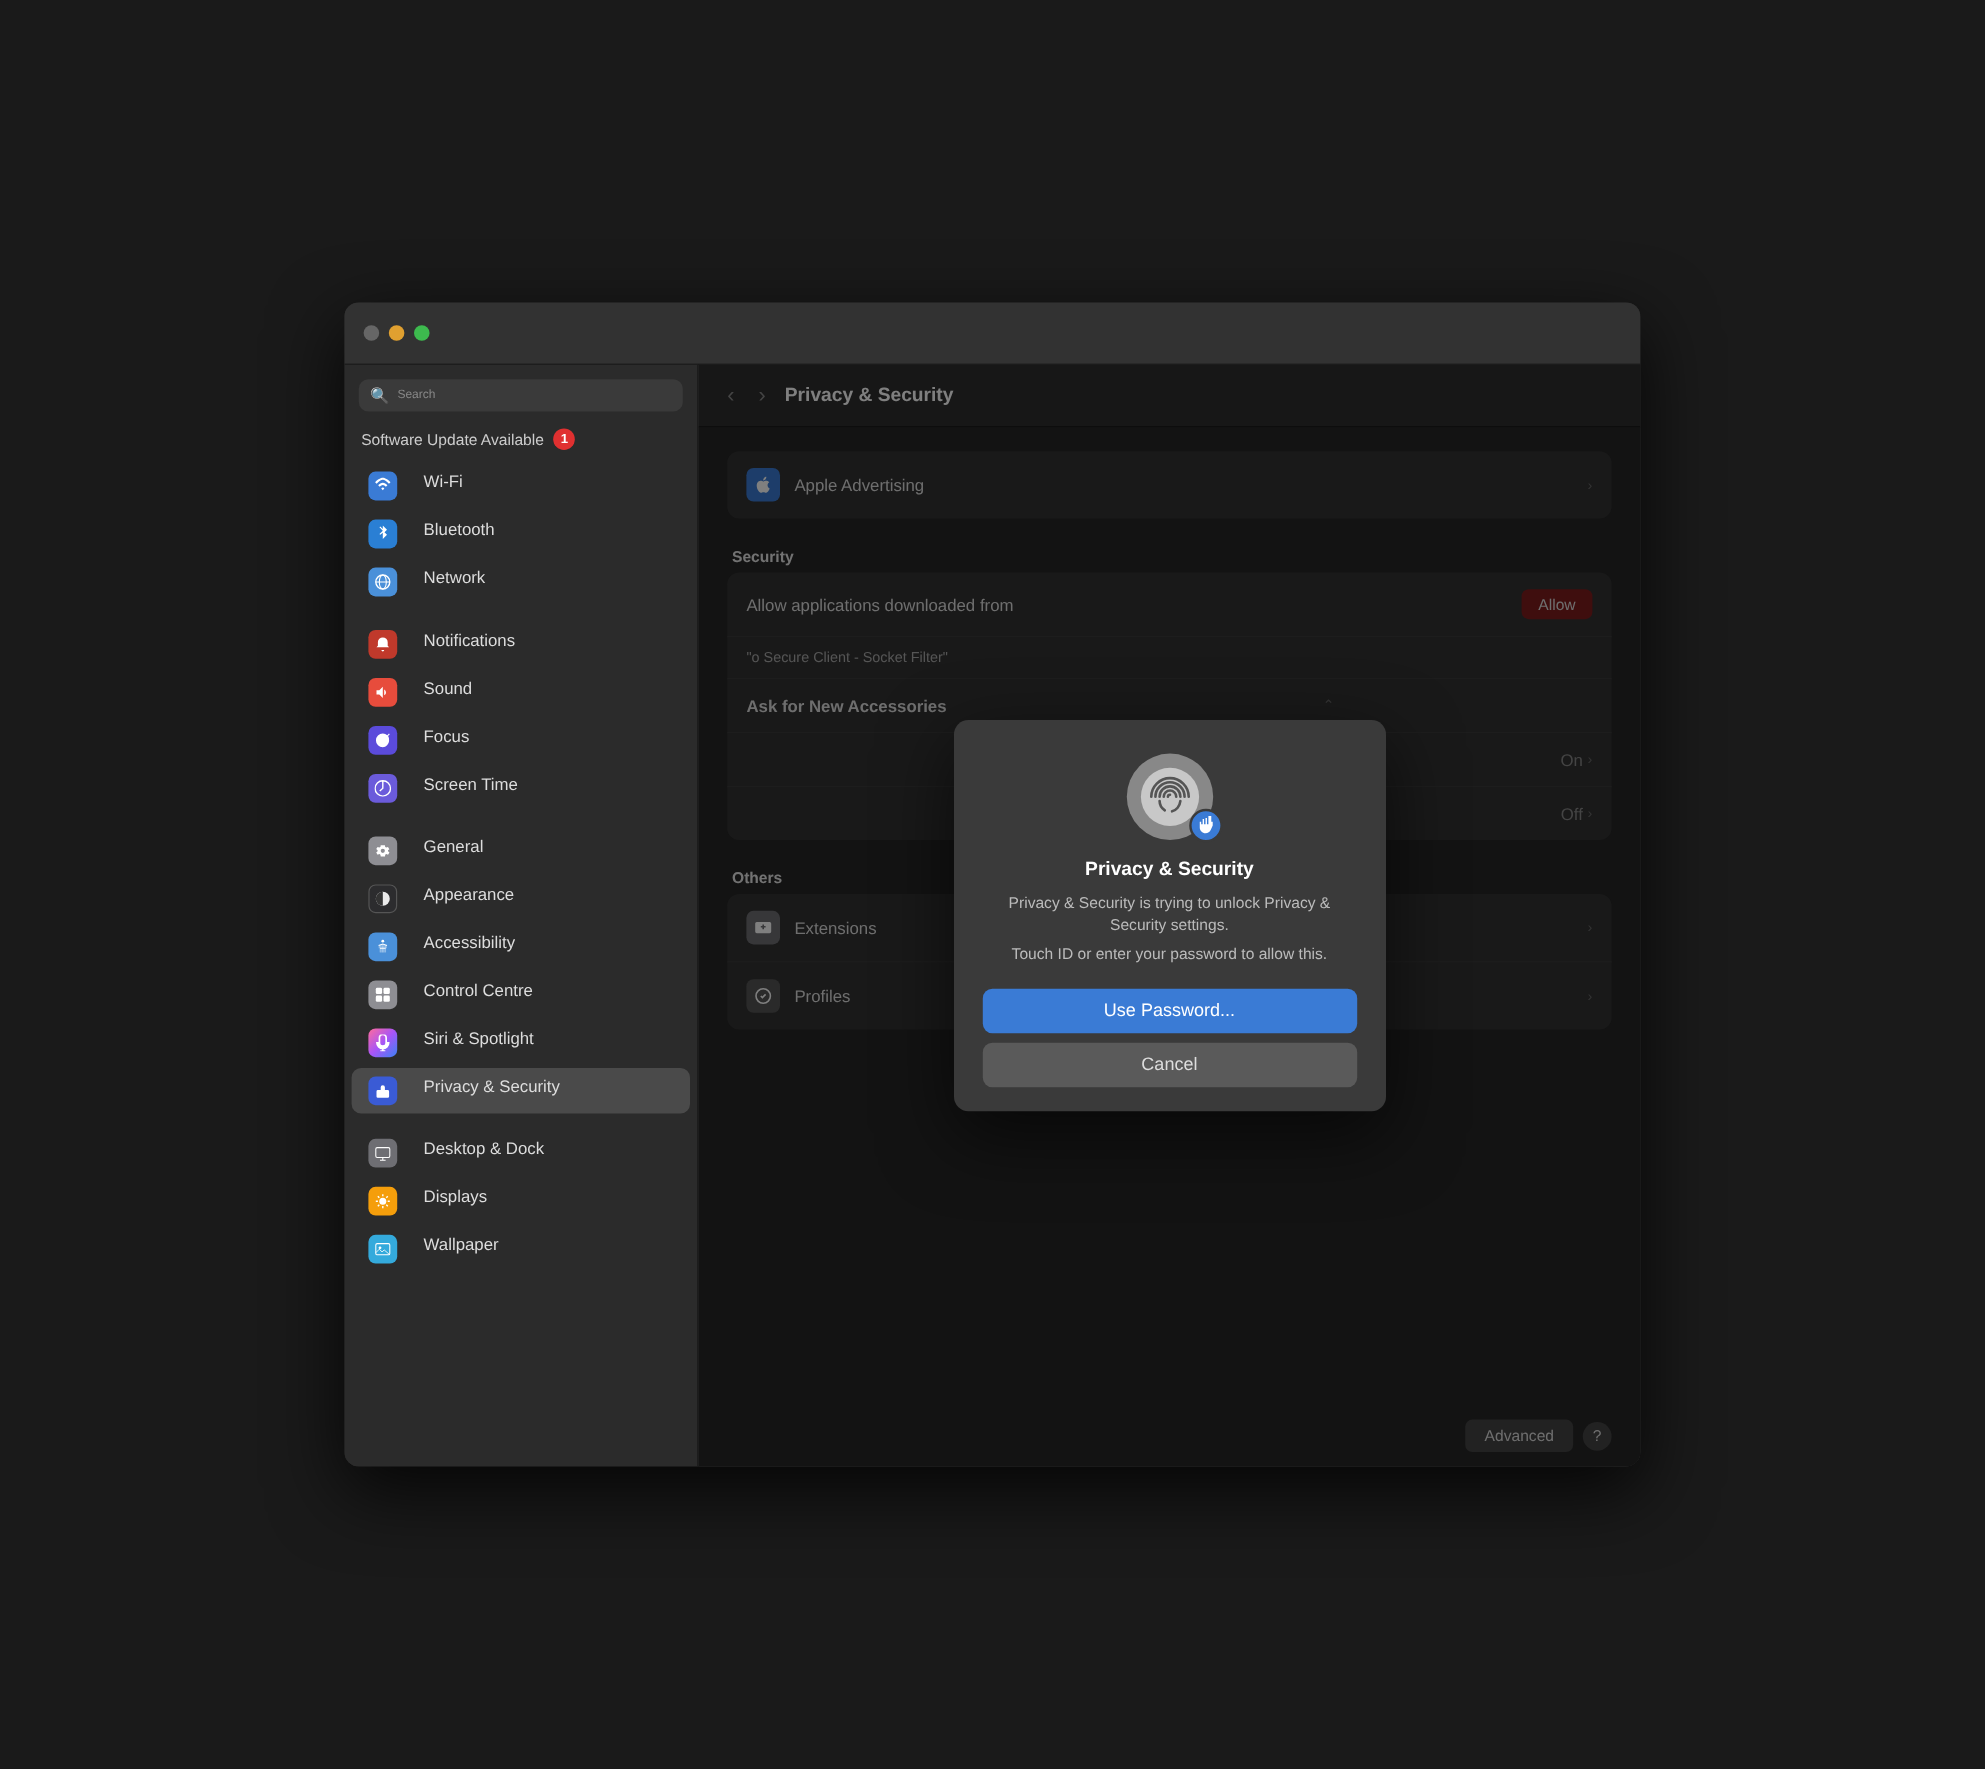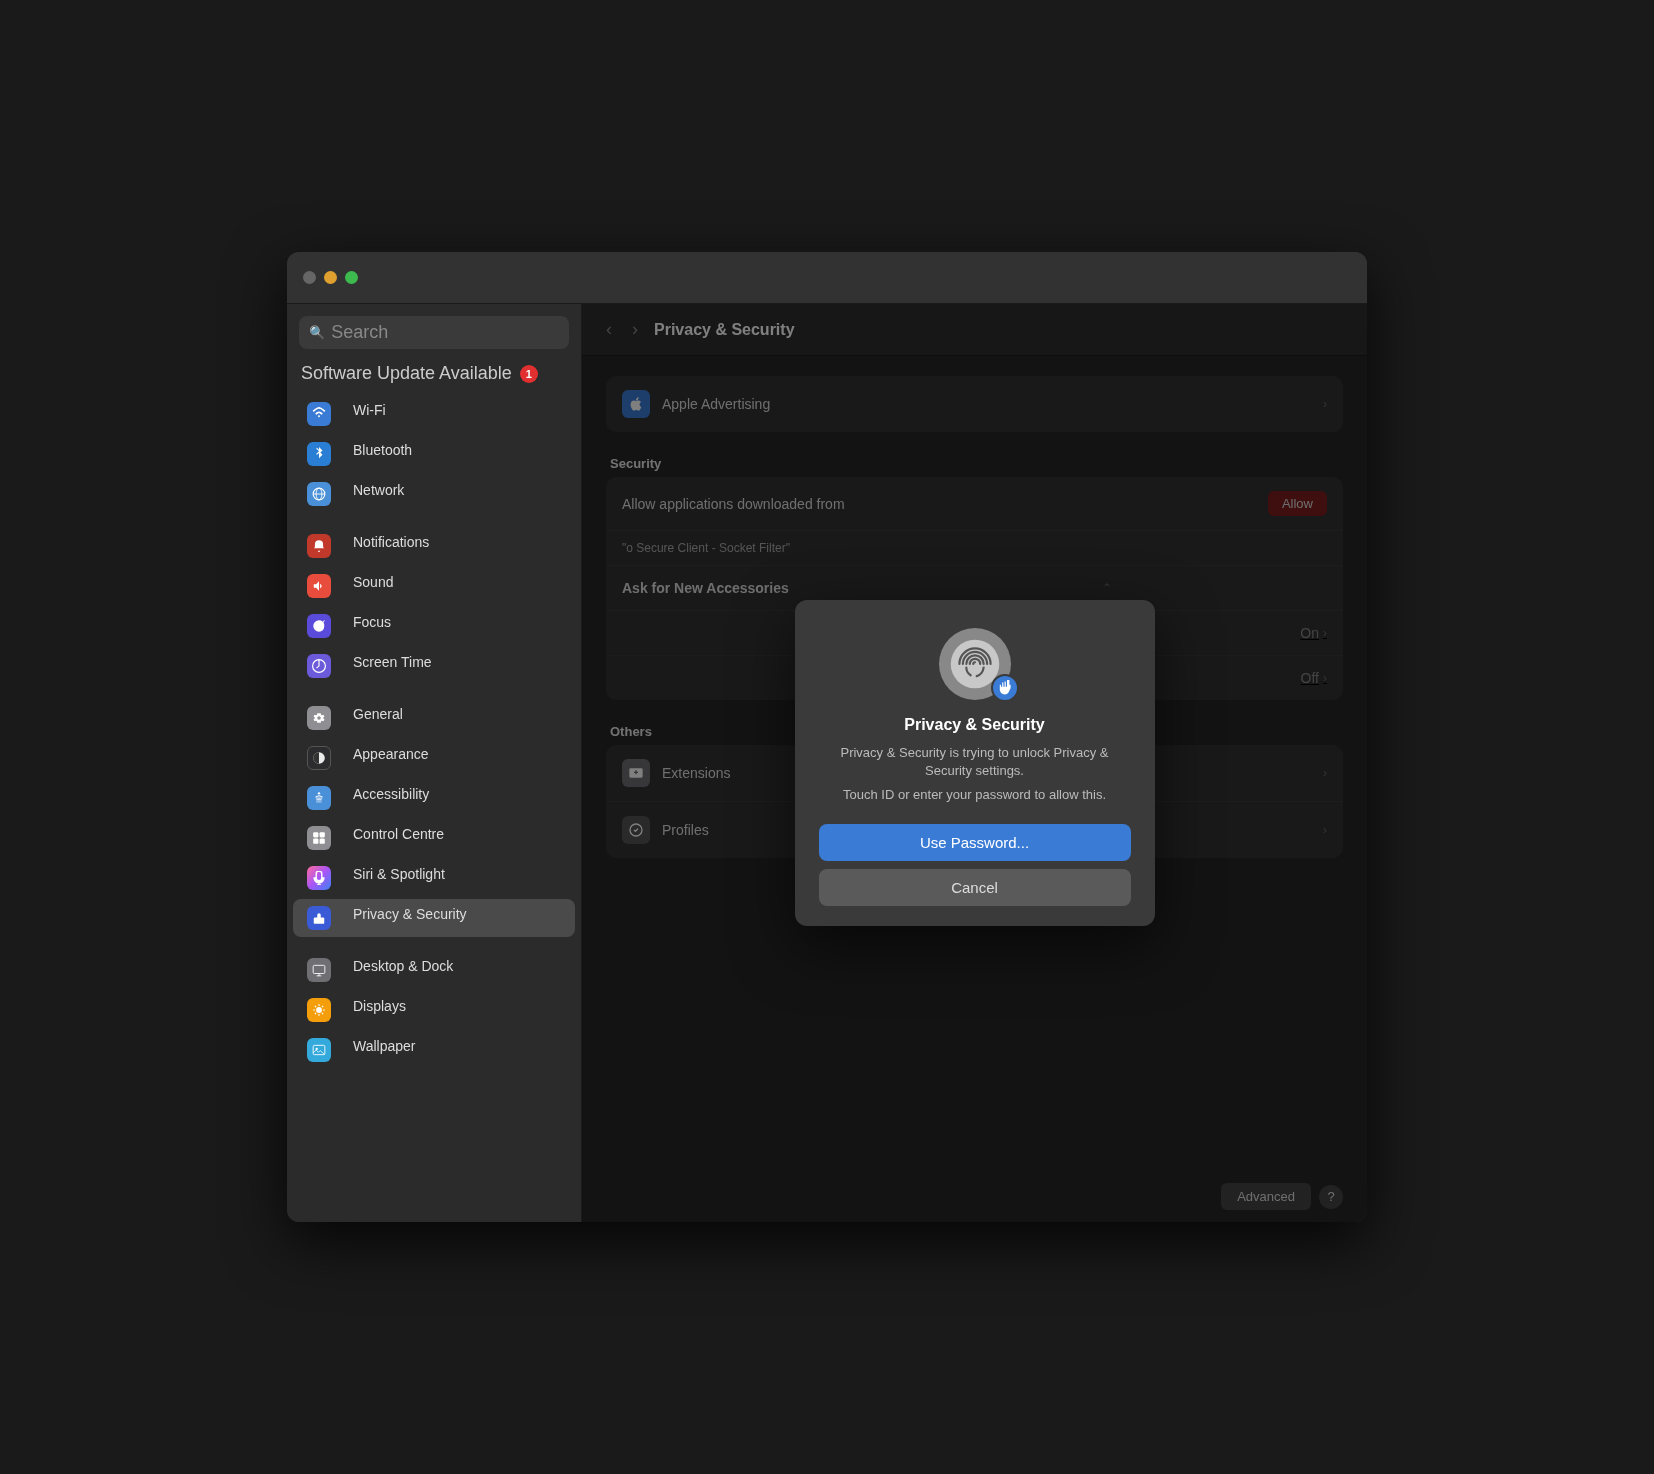--- a/index.html
+++ b/index.html
@@ -77,37 +77,37 @@
     .search-icon-svg {
       color: #888;
       font-size: 13px;
     }
 
     .search-input-field {
       background: transparent;
       border: none;
       outline: none;
       color: #ccc;
-      font-size: 18px;
+      font-size: 10px;
       flex: 1;
     }
 
     .search-input-field::placeholder { color: #888; }
 
     .update-banner {
       display: flex;
       align-items: center;
       padding: 6px 14px;
       gap: 8px;
       margin-bottom: 4px;
     }
 
     .update-label {
       color: #ccc;
-      font-size: 18px;
+      font-size: 13px;
     }
 
     .update-badge {
       background: #e03030;
       color: white;
       border-radius: 50%;
       width: 18px;
       height: 18px;
       font-size: 11px;
       display: flex;
@@ -283,21 +283,20 @@
       font-size: 12px;
       color: #aaa;
       border-bottom: 1px solid #3a3a3a;
     }
 
     .row-with-value {
       display: flex;
       align-items: center;
       padding: 14px 16px;
       border-bottom: 1px solid #3a3a3a;
-      text-decoration: underline;
     }
 
     .row-label {
       flex: 1;
       color: #ddd;
       font-size: 14px;
     }
 
     .row-value {
       color: #888;

